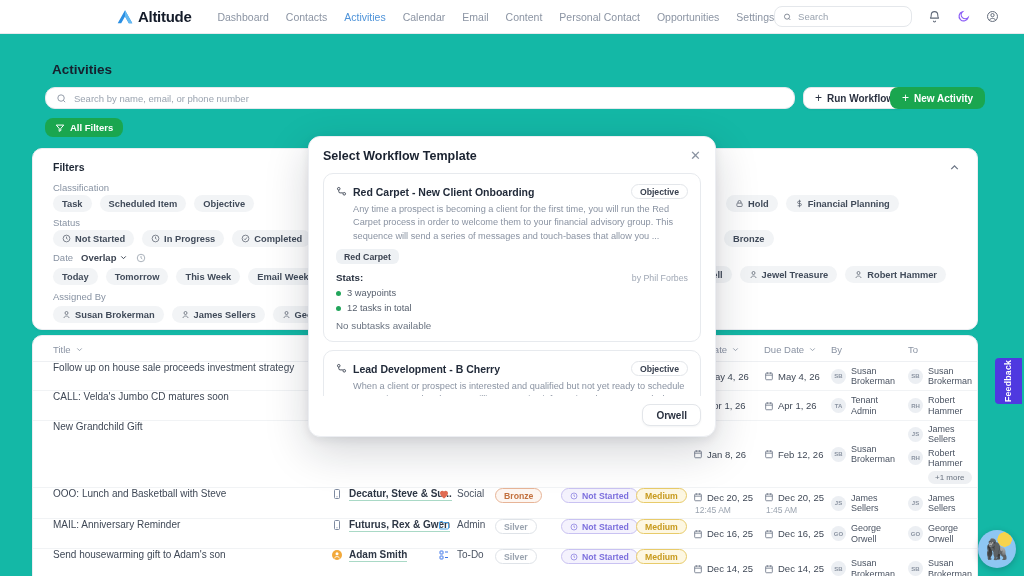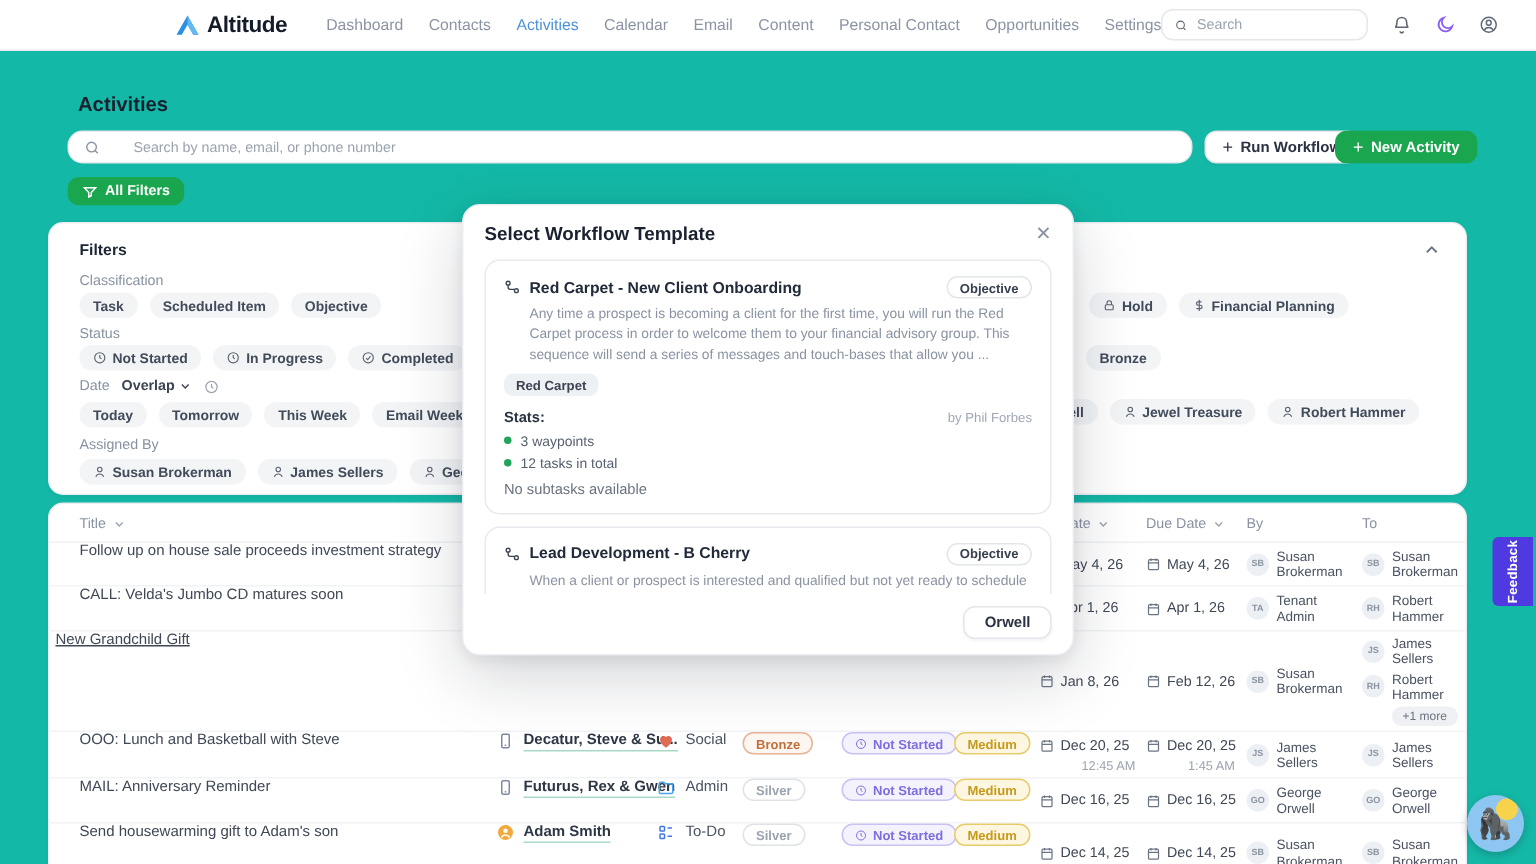--- a/index.html
+++ b/index.html
@@ -17,21 +17,21 @@
   #nav-right { margin-left:auto; margin-right:120px; display:flex; align-items:center; gap:16px; }
   #nav-search { display:flex; align-items:center; gap:6px; width:138px; height:21px; border:1px solid #e4e7eb; border-radius:8px; padding:0 8px; background:#fff; }
   #nav-search input { border:0; outline:0; width:100%; font-size:9.5px; color:#5c65; background:transparent; }
   #nav-search input::placeholder { color:#9aa3af; }
   .navic { width:13px; height:13px; color:#5f6877; }
   .navic svg, .ic svg { width:100%; height:100%; display:block; }
   .navic.moon { color:#8b5cf6; }
 
   
   #pg-title { position:absolute; left:52px; top:62px; font-size:13.5px; font-weight:bold; color:#16202e; }
-  #pg-search { position:absolute; left:45px; top:87px; width:750px; height:22px; background:#fff; border:1px solid #e6e9ed; border-radius:10px; display:flex; align-items:center; gap:22px; padding:0 10px; }
+  #pg-search { position:absolute; left:45px; top:87px; width:750px; height:22px; background:#fff; border:1px solid #e6e9ed; border-radius:10px; display:flex; align-items:center; gap:7px; padding:0 10px; }
   #pg-search .ic { width:11px; height:11px; color:#8a93a1; flex:0 0 auto; }
   #pg-search input { border:0; outline:0; flex:1; font-size:9.5px; background:transparent; color:#4a5362; }
   #pg-search input::placeholder { color:#9aa3af; }
   .btn { display:inline-flex; align-items:center; gap:5px; border-radius:8px; font-size:10px; font-weight:bold; cursor:pointer; border:1px solid transparent; }
   #btn-run { position:absolute; left:803px; top:87px; height:22px; padding:0 11px; background:#fff; border-color:#e2e5e9; color:#2a3140; box-shadow:0 1px 2px rgba(20,30,50,.04); }
   #btn-new { position:absolute; left:890px; top:87px; height:22px; padding:0 11px; background:#1aa64f; color:#fff; }
   #btn-filters { position:absolute; left:45px; top:118px; height:19px; padding:0 9px; background:#1aa64f; color:#fff; font-size:9.5px; }
   .btn .plus { font-size:12px; font-weight:normal; line-height:1; }
   .btn .ic { width:10px; height:10px; }
 
@@ -64,21 +64,21 @@
   .pill { display:inline-flex; align-items:center; gap:4px; height:15px; padding:0 8px; border-radius:999px; font-size:8.7px; font-weight:bold; border:1px solid; white-space:nowrap; }
   .pill .ic { width:8px; height:8px; }
   .t-gray   { color:#9aa3af; border-color:#dfe3e8; background:#fff; }
   .t-bronze { color:#c2703d; border-color:#e7b497; background:#fdf6f1; }
   .st-blue   { color:#4f7fd9; border-color:#aac5ef; background:#eaf1fc; }
   .st-purple { color:#7c6fdd; border-color:#c9c2f2; background:#f4f2fd; }
   .pr-amber  { color:#c79a1d; border-color:#e8cb6a; background:#fdf7e2; }
   .c-date { flex-direction:column; justify-content:center; align-items:flex-start; }
   .dline { display:flex; align-items:center; gap:4px; font-size:9.5px; color:#3f4856; }
   .dline .ic { width:10px; height:10px; color:#6b7585; }
-  .dtime { margin-left:28px; font-size:8.5px; color:#9aa3af; margin-top:2px;text-align:center; }
+  .dtime { margin-left:2px; font-size:8.5px; color:#9aa3af; margin-top:2px;text-align:center; }
   .c-people { flex-direction:column; justify-content:center; align-items:flex-start; gap:3px; }
   .pentry { display:flex; align-items:center; gap:5px; }
   .avatar { width:15px; height:15px; border-radius:50%; background:#eceff3; color:#8a93a1; font-size:6px; font-weight:bold; display:flex; align-items:center; justify-content:center; flex:0 0 auto; }
   .pname { font-size:9px; color:#4a5362; width:54px; line-height:1.15; }
   .more-pill { margin-left:20px; height:13px; padding:0 7px; background:#eef0f3; border-radius:999px; font-size:8px; color:#6a7380; display:inline-flex; align-items:center; }
 
   
   #modal { position:absolute; left:308px; top:136px; width:408px; height:301px; background:#fff; border:1px solid #eceef2; border-radius:12px; box-shadow:0 14px 44px rgba(16,24,40,.18), 0 3px 10px rgba(16,24,40,.08); z-index:50; display:flex; flex-direction:column; }
   #modal-head { display:flex; align-items:flex-start; justify-content:space-between; padding:12px 14px 8px; }
   #modal-title { font-size:12.5px; font-weight:bold; color:#1a2230; }
@@ -496,21 +496,21 @@
             </div>
           </div>
           <div class="cell c-people" style="left: 875px;">
             <div class="pentry">
               <span class="avatar">RH</span>
               <span class="pname">Robert Hammer</span>
             </div>
           </div>
         </div>
         <div class="trow" style="height: 67px;">
-          <div class="cell c-title" style="left: 4px; text-decoration: underline;">
+          <div class="cell c-title" style="left: 20px;">
             <span>New Grandchild Gift</span>
           </div>
           <div class="cell c-contact" style="left: 298px;">
             <span class="ic">
               <svg viewBox="0 0 24 24" fill="none" stroke="currentColor" stroke-width="2">
                 <path d="m3 11 9-8 9 8"></path>
                 <path d="M5 9.5V20h14V9.5"></path>
               </svg>
             </span>
             <span class="cname">Ape, Alice &amp; Smith...</span>

